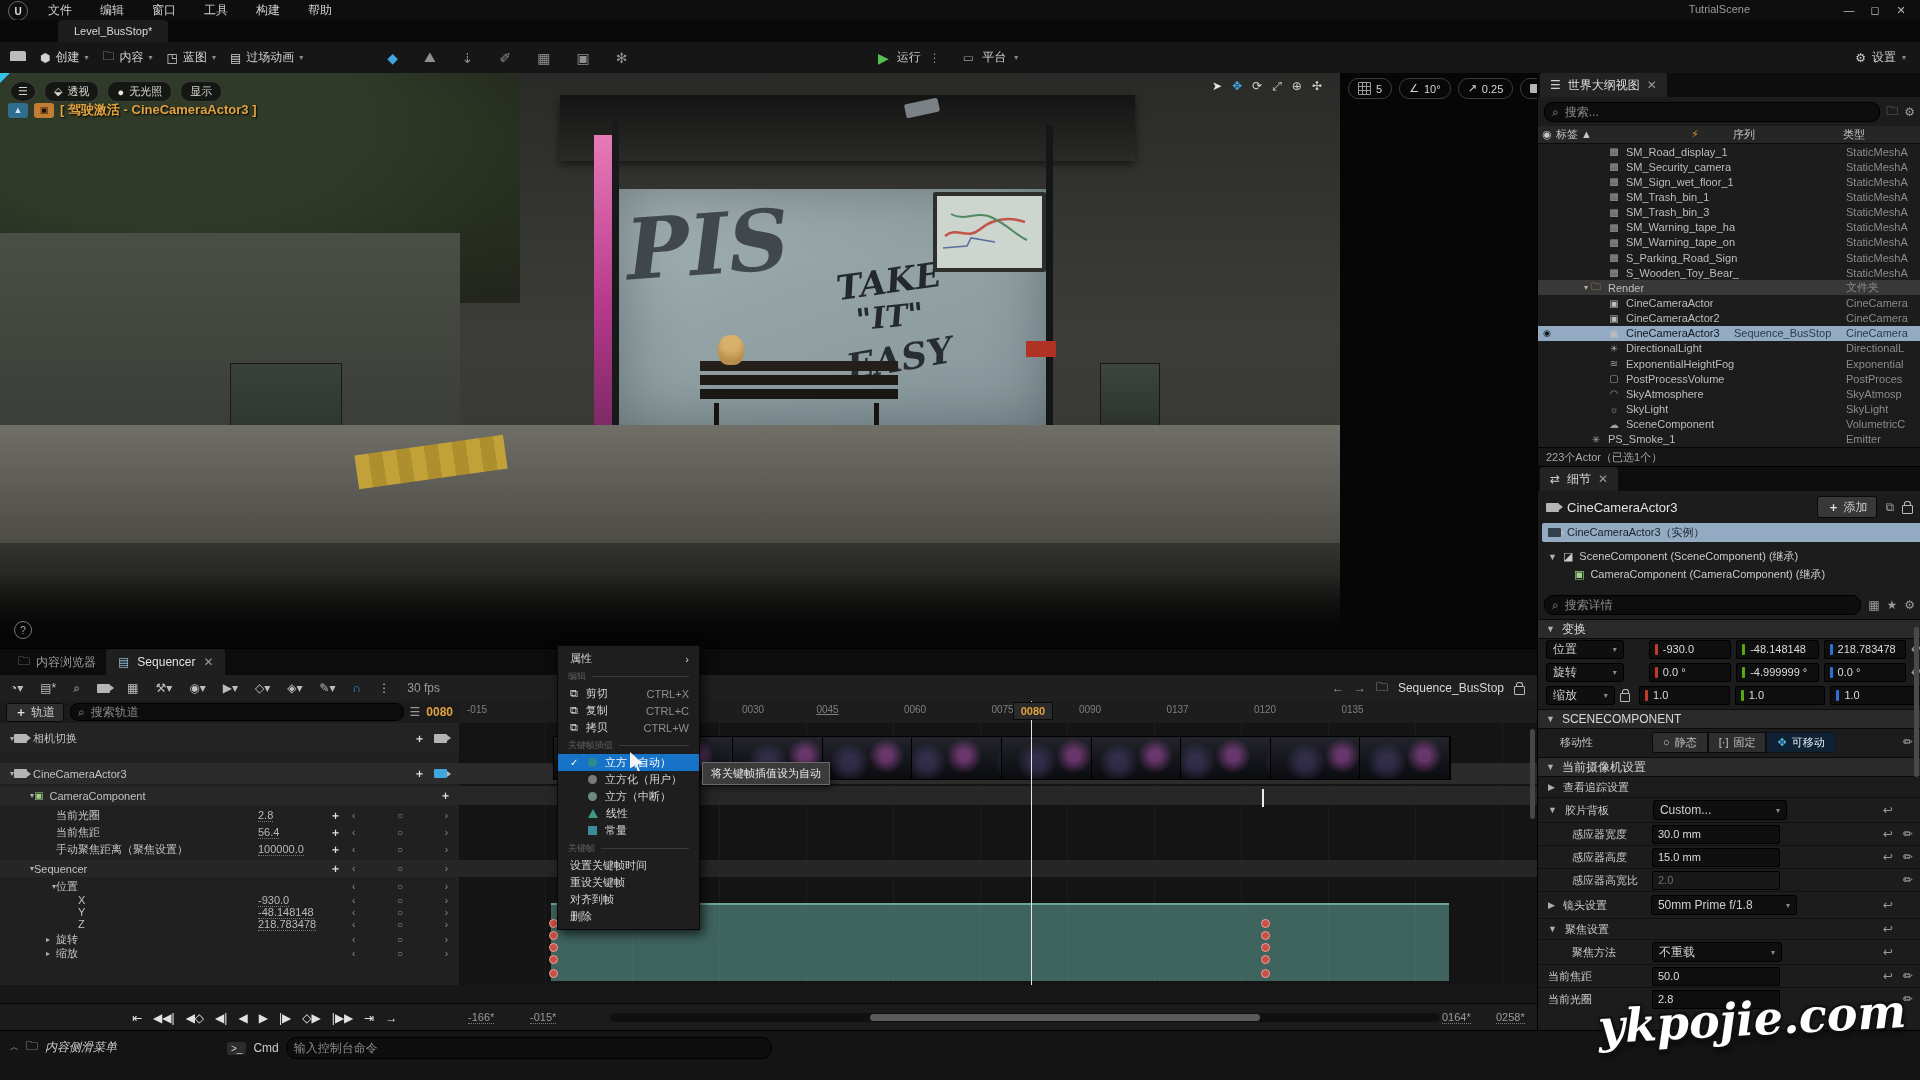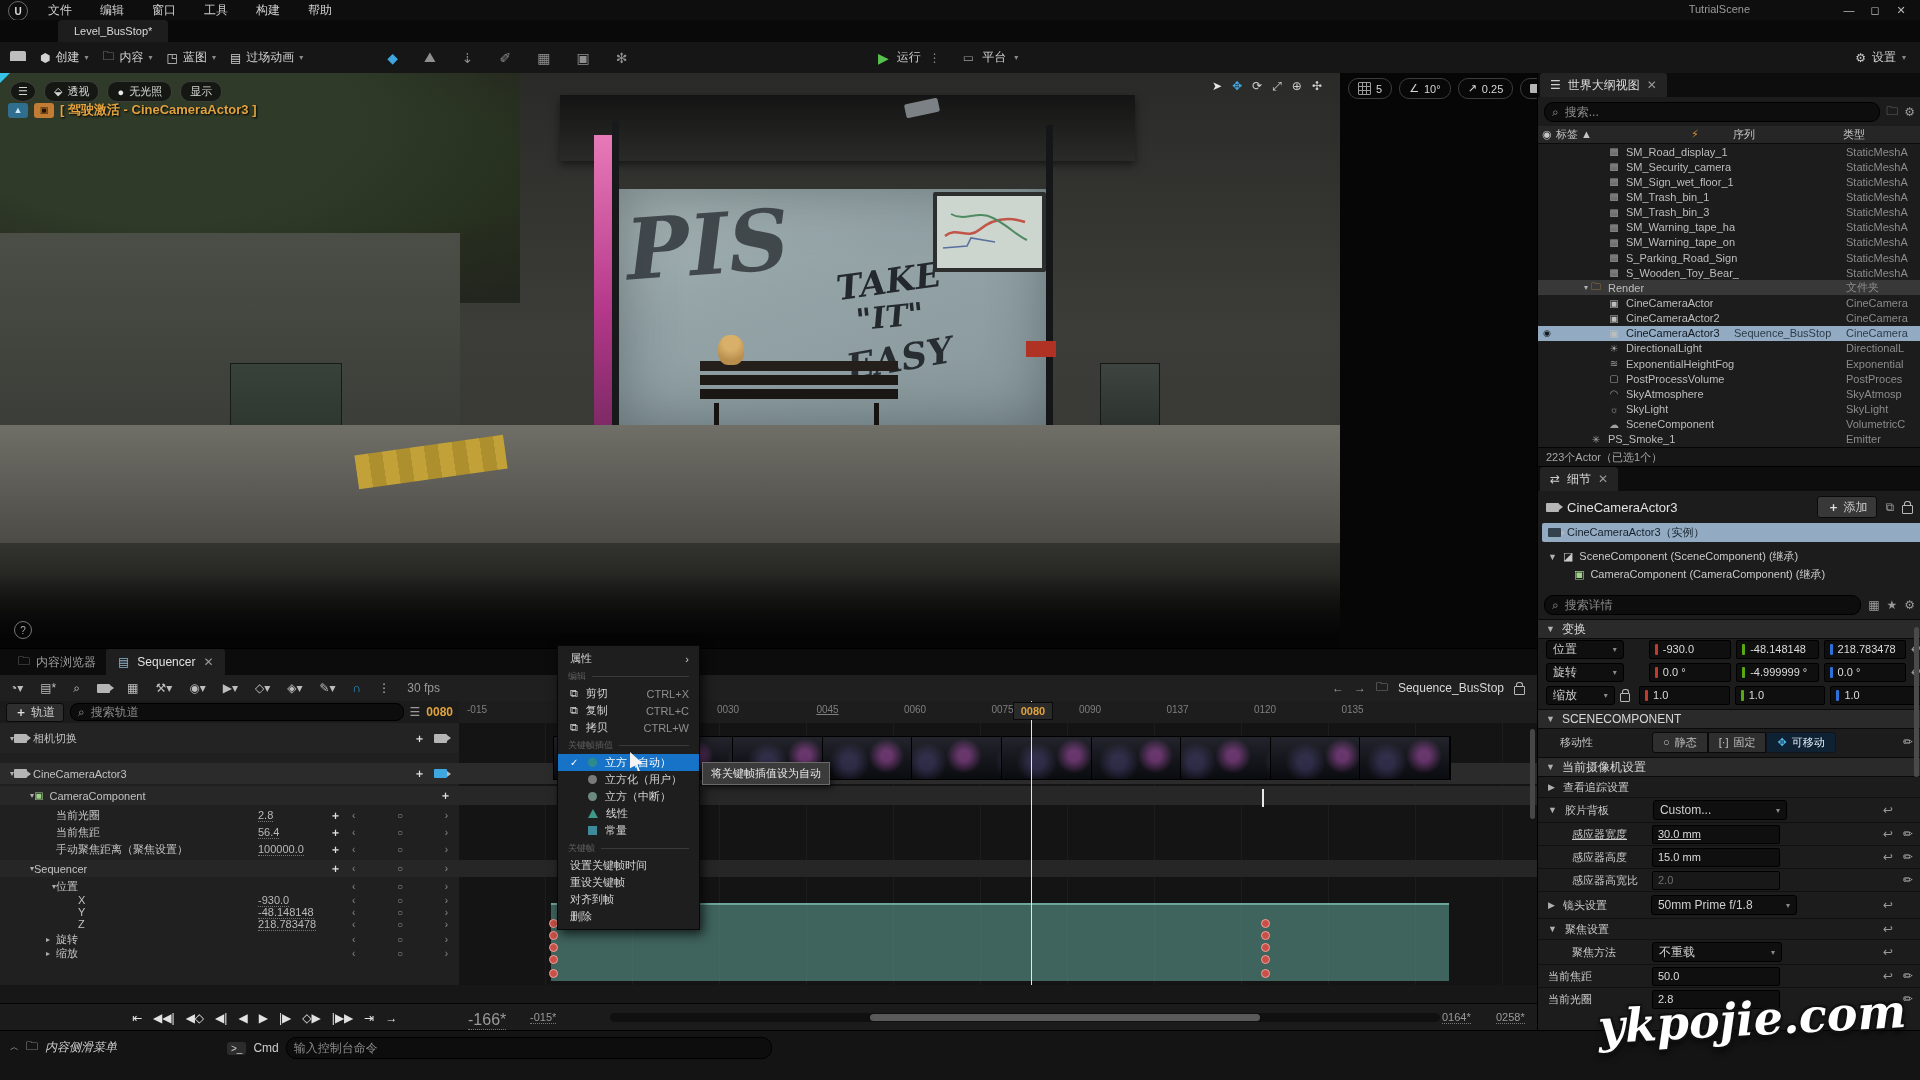--- a/index.html
+++ b/index.html
@@ -522,21 +522,21 @@
     </div>
     <div class="prow" style="top:331px;height:24px;">
       <span class="chev" style="padding-left:10px;">▼</span>
         <span class="lbl" style="padding-left:8px;width:88px;">胶片背板</span>
       <div class="dd" style="width:120px;height:18px;">
           <span>Custom...</span>
           <span class="caret">▾</span>
         </div>
       <span class="revert" style="position:absolute;right:28px;">↩</span>
     </div>
-    <div class="prow" style="top:356px;height:22px;text-decoration:underline;">
+    <div class="prow" style="top:356px;height:22px;">
       <span class="lbl" style="padding-left:34px;width:80px;">感应器宽度</span>
       <div class="numf" style="width:116px;">
           <span>30.0 mm</span>
         </div>
       <span class="revert" style="position:absolute;right:28px;">↩</span>
       <span class="ic" style="position:absolute;right:8px;color:#b0b0b0;">✏</span>
     </div>
     <div class="prow" style="top:379px;height:22px;">
       <span class="lbl" style="padding-left:34px;width:80px;">感应器高度</span>
       <div class="numf" style="width:116px;">
@@ -639,21 +639,21 @@
       </div>
       <div class="inp" style="flex:1;height:16px;border-radius:8px;gap:6px;">
         <span>⌕</span>
         <span>搜索轨道</span>
       </div>
       <span class="ic dim">☰</span>
       <span style="color:#e0a23c;font-weight:bold;margin-right:6px;">0080</span>
     </div>
     <div class="abs" id="ruler" style="left:459px;top:52px;width:1078px;height:22px;background:#1d1d1d;border-bottom:1px solid #060606;overflow:hidden;">
         <span class="tick" style="left: 18px;">-015</span>
-        <span class="tick" style="left: 269px;">0030</span>
+        <span class="tick" style="left: 294px;">0030</span>
         <span class="tick" style="left: 368.5px; text-decoration: underline;">0045</span>
         <span class="tick" style="left: 456px;">0060</span>
         <span class="tick" style="left: 543.5px;">0075</span>
         <span class="tick" style="left: 631px;">0090</span>
         <span class="tick" style="left: 718.5px;">0137</span>
         <span class="tick" style="left: 806px;">0120</span>
         <span class="tick" style="left: 893.5px;">0135</span>
       </div>
 
     <div class="abs" style="left:0;top:74px;width:459px;height:262px;background:#202020;border-right:1px solid #000;"></div>
@@ -824,21 +824,21 @@
         <span>◀◇</span>
         <span>◀|</span>
         <span>◀</span>
         <span>▶</span>
         <span>|▶</span>
         <span>◇▶</span>
         <span>|▶▶</span>
         <span>⇥</span>
         <span>→</span>
       </div>
-      <span class="abs dim" style="left:468px;top:7px;border-bottom:1px dotted #777;font-size:16px;">-166*</span>
+      <span class="abs dim" style="left:468px;top:7px;border-bottom:1px dotted #777;font-size:11px;">-166*</span>
       <span class="abs dim" style="left:530px;top:7px;border-bottom:1px dotted #777;font-size:11px;">-015*</span>
       <div class="abs" style="left:610px;top:9px;width:830px;height:9px;background:#101010;border-radius:5px;">
         <div class="abs" style="left:260px;top:1px;width:390px;height:7px;background:#5a5a5a;border-radius:4px;"></div>
       </div>
       <span class="abs dim" style="left:1442px;top:7px;border-bottom:1px dotted #777;font-size:11px;">0164*</span>
       <span class="abs dim" style="left:1496px;top:7px;border-bottom:1px dotted #777;font-size:11px;">0258*</span>
     </div>
     <div class="abs" style="right:2px;top:80px;width:5px;height:90px;background:#474747;border-radius:3px;"></div>
   </div>
 

